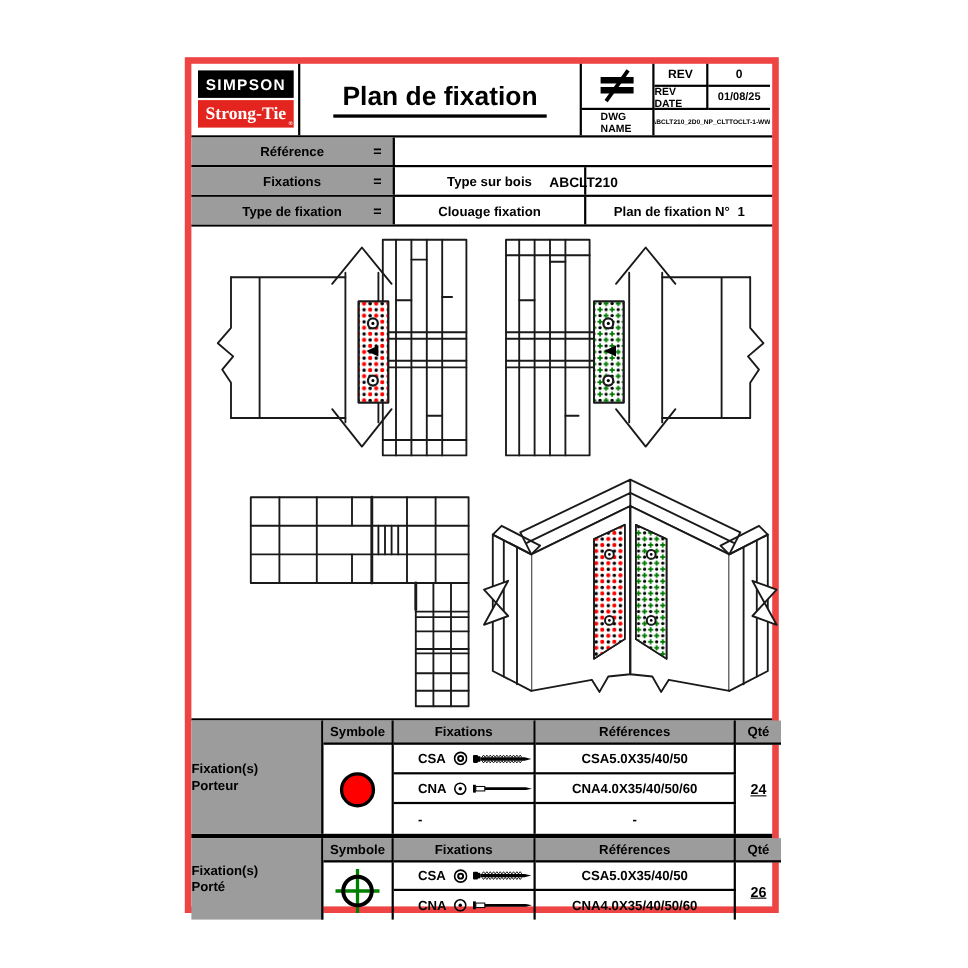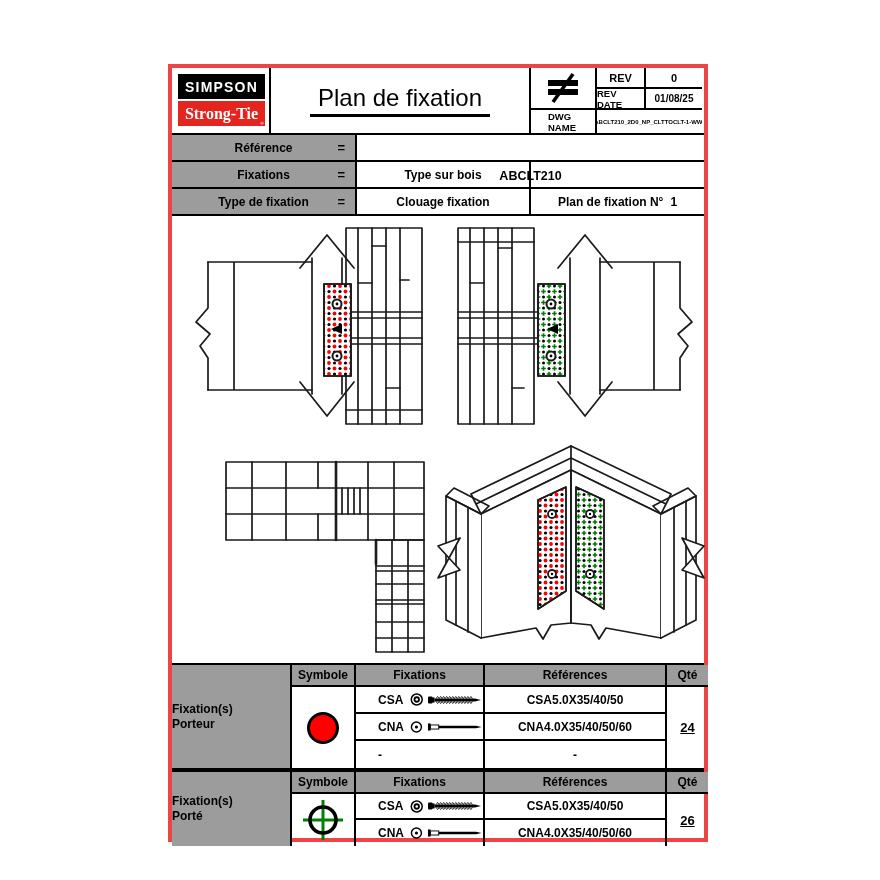--- a/index.html
+++ b/index.html
@@ -1,28 +1,28 @@
 <!DOCTYPE html>
 <html><head>
 <meta charset="utf-8">
 <style>
   * { box-sizing: border-box; margin: 0; padding: 0; }
   html,body { width:880px; height:880px; background:#fff; font-family:"Liberation Sans", sans-serif; color:#000; }
   .page { position:relative; width:880px; height:880px; background:#fff; overflow:hidden; }
-  .sheet { position:absolute; left:168px; top:64px; width:540px; height:778px; border:4px solid #ef4444; background:#fff; }
+  .sheet { position:absolute; left:168px; top:52px; width:540px; height:778px; border:6px solid #ef4444; background:#fff; }
 
   
   .hdr { height:67px; border-bottom:2px solid #000; display:flex; }
   .logo-cell { width:97px; padding:6px 0 0 6px; }
   .logo-black { width:87px; height:25px; background:#000; color:#fff; font-weight:bold; font-size:14px; letter-spacing:1.2px; display:flex; align-items:center; justify-content:center; }
   .logo-red { width:87px; height:25px; background:#e4251f; color:#fff; margin-top:2px; position:relative;
               font-family:"Liberation Serif", serif; font-weight:bold; font-size:16px; display:flex; align-items:center; justify-content:center; }
   .logo-reg { position:absolute; right:1px; bottom:0; font-size:5px; }
   .title-cell { flex:1; border-left:2px solid #000; border-right:2px solid #000; display:flex; align-items:center; justify-content:center; }
-  .title-text { font-size:24px; font-weight:normal; border-bottom:3px solid #000; padding:0 8px 2px 8px; }
+  .title-text { font-size:24px; font-weight:bold; border-bottom:3px solid #000; padding:0 8px 2px 8px; }
   .rev-block { width:173px; display:grid; grid-template-columns:66px 49px 56px; grid-template-rows:21px 21px 23px; }
   .rev-block > div { display:flex; align-items:center; justify-content:center; font-weight:bold; }
   .cell-sym   { grid-column:1; grid-row:1/3; border-right:2px solid #000; border-bottom:2px solid #000; }
   .cell-rev-l { grid-column:2; grid-row:1; border-right:2px solid #000; border-bottom:2px solid #000; font-size:11px; }
   .cell-rev-v { grid-column:3; grid-row:1; border-bottom:2px solid #000; font-size:11px; }
   .cell-rd-l  { grid-column:2; grid-row:2; border-right:2px solid #000; border-bottom:2px solid #000; font-size:9.5px; }
   .cell-rd-v  { grid-column:3; grid-row:2; border-bottom:2px solid #000; font-size:10px; }
   .cell-dwg-l { grid-column:1; grid-row:3; border-right:2px solid #000; font-size:9.5px;margin-left:17px; }
   .cell-dwg-v { grid-column:2/4; grid-row:3; font-size:6px; letter-spacing:0; white-space:nowrap; overflow:hidden; }
 

